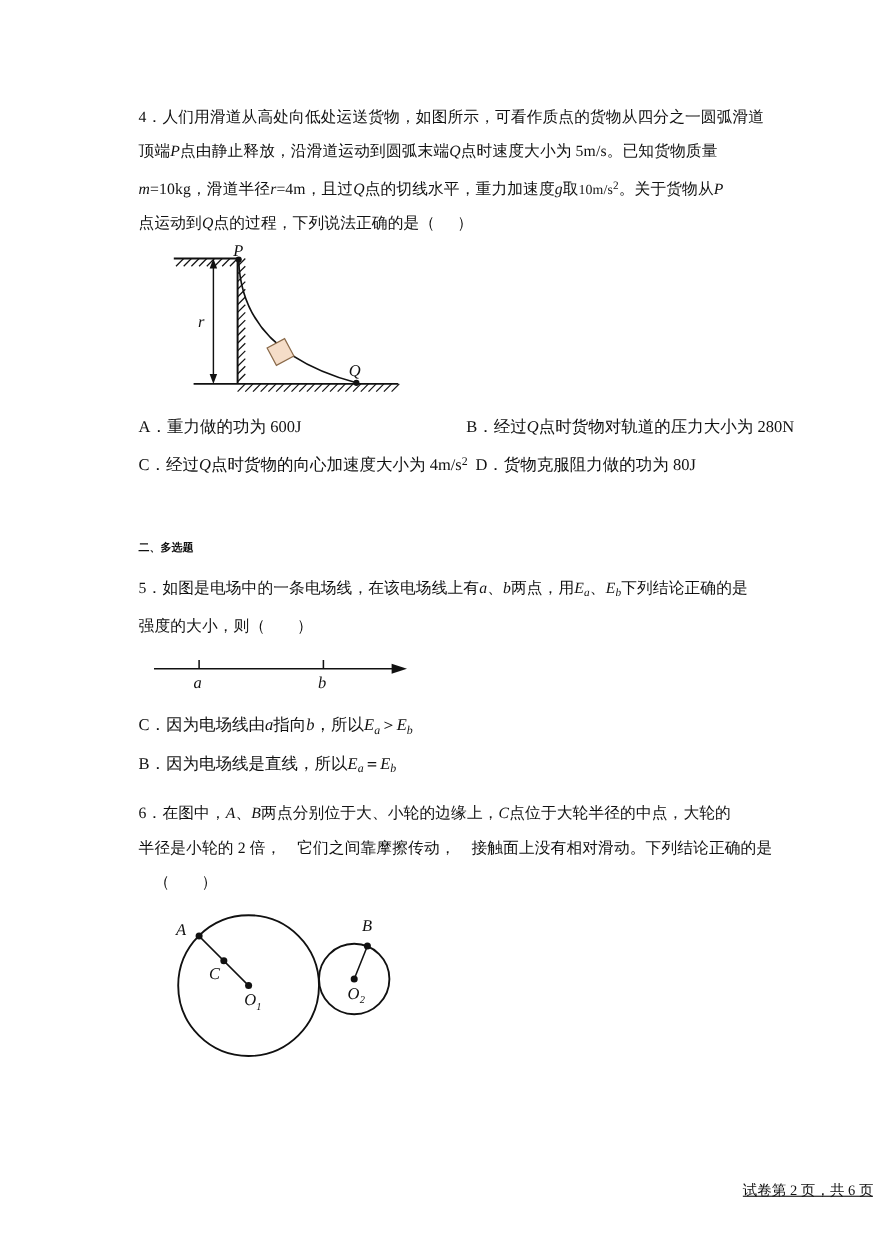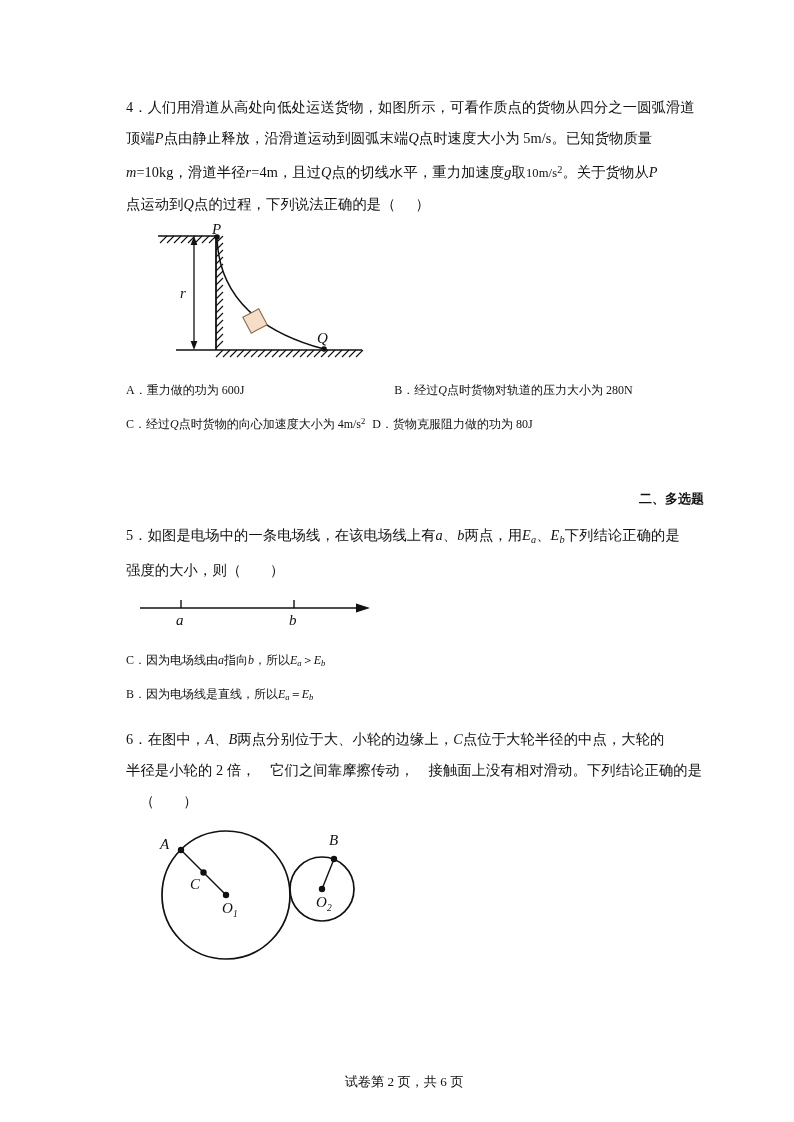--- a/index.html
+++ b/index.html
@@ -28,28 +28,27 @@
     width: 578px;
   }
   
   .qline {
     font-size: 14.3px;
     line-height: 31px;
     white-space: nowrap;
     letter-spacing: 0.1px;
   }
   .sec-head {
-    font-size: 13px;
+    font-size: 10px;
     font-weight: bold;
     line-height: 26px;
     margin-top: 2px;
-    text-align: right;
   }
   .opt {
-    font-size: 12px;
+    font-size: 15px;
     line-height: 31px;
     white-space: nowrap;
   }
   .it { font-style: italic; }
   .sub {
     font-size: 0.72em;
     vertical-align: -0.28em;
     font-style: italic;
   }
   .sup {
@@ -101,23 +100,24 @@
     font-size: 9.5px;
     fill: #111;
   }
 
   
   .footer {
     position: absolute;
     left: 0;
     top: 1073px;
     width: 780px;
-    text-align: center;
+    text-align: right;
     font-size: 13.2px;
     font-family: "Liberation Serif", "DejaVu Serif", serif;
+    text-decoration: underline;
   }
 </style>
 </head>
 <body>
 
 <div class="page">
   <div class="content">
 
     <div>
       <div class="qline">4．人们用滑道从高处向低处运送货物，如图所示，可看作质点的货物从四分之一圆弧滑道</div>

